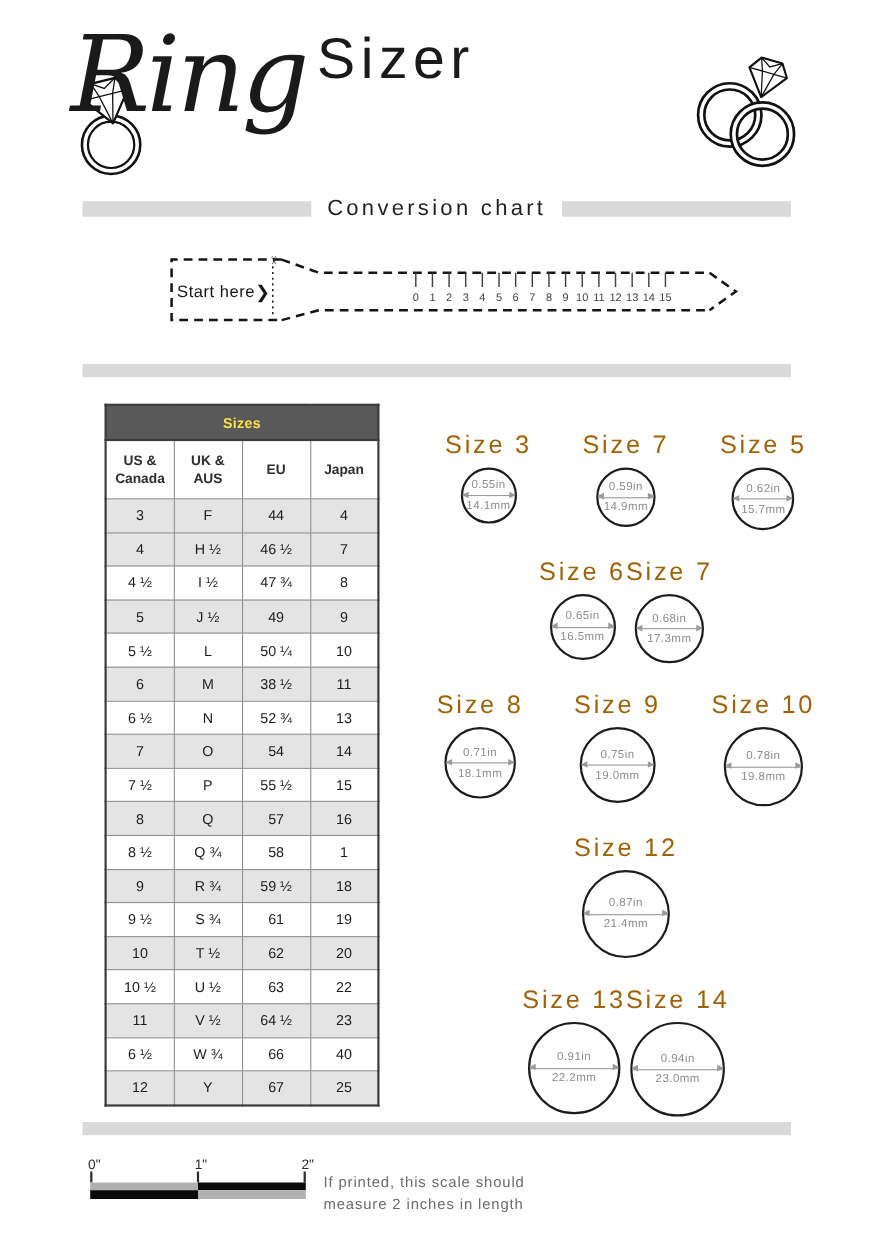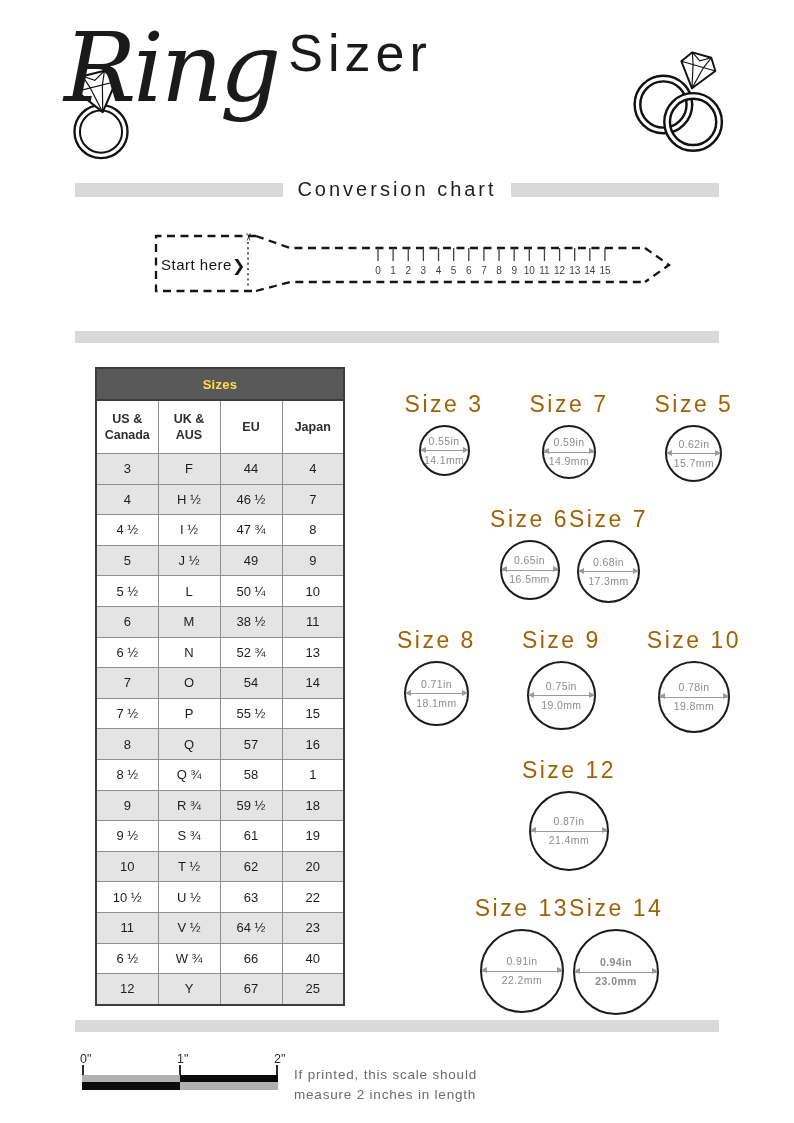--- a/index.html
+++ b/index.html
@@ -376,21 +376,21 @@
           <div class="size-item">
             <div class="size-label">Size 13</div>
             <div class="circle" style="width: 84px; height: 84px;">
               <span class="dia-in">0.91in</span>
               <span class="dia-arrow"></span>
               <span class="dia-mm">22.2mm</span>
             </div>
           </div>
           <div class="size-item">
             <div class="size-label">Size 14</div>
-            <div class="circle" style="width: 86px; height: 86px; font-weight: bold;">
+            <div class="circle" style="width: 86px; height: 86px;">
               <span class="dia-in">0.94in</span>
               <span class="dia-arrow"></span>
               <span class="dia-mm">23.0mm</span>
             </div>
           </div>
         </div>
       </div>
   </div>
 
   <div class="divider bottom"></div>

